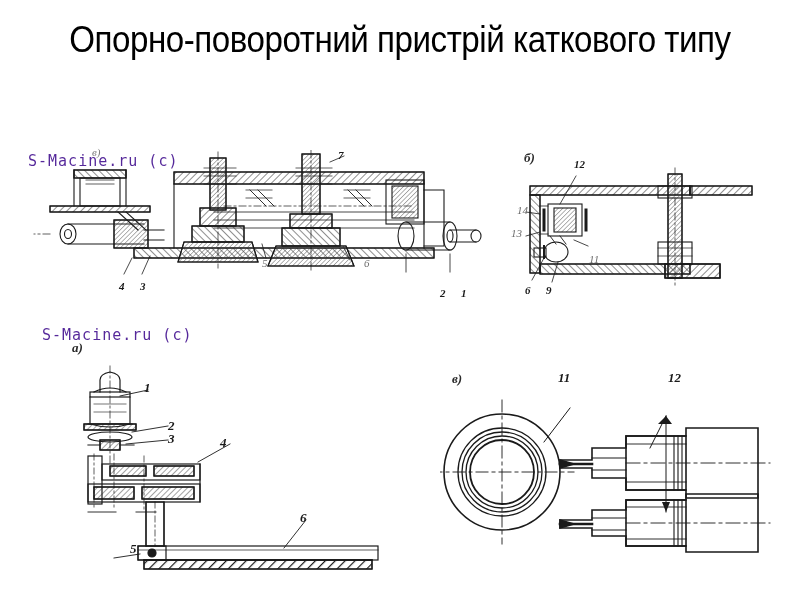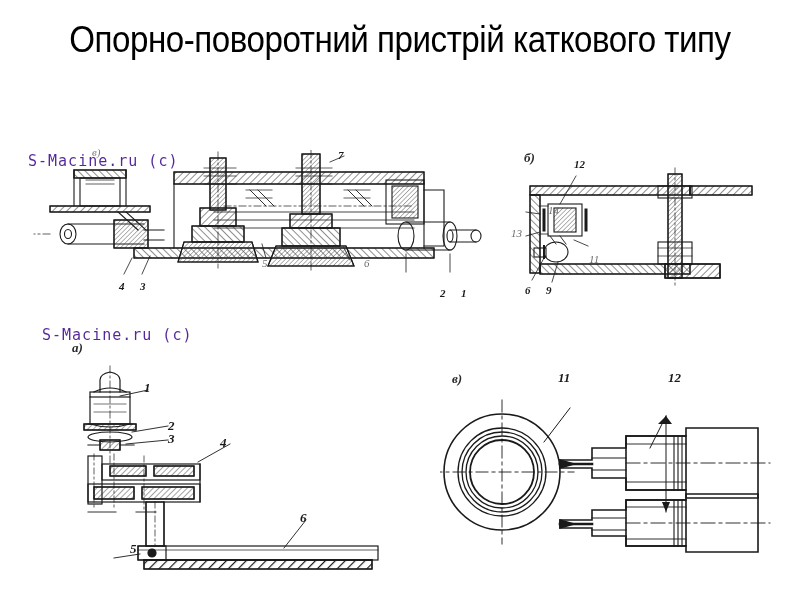--- a/index.html
+++ b/index.html
@@ -224,21 +224,21 @@
         <path d="M20 72 L6 76" stroke-width=".8"></path>
         <path d="M54 80 L68 86" stroke-width=".8"></path>
         <path d="M24 98 L12 120" stroke-width=".8"></path>
         <path d="M38 102 L32 122" stroke-width=".8"></path>
       </g>
     </svg>
   </div>
 
   <span class="panel-tag" style="left:524px;top:150px;">б)</span>
   <span class="lbl" style="left:574px;top:159px;">12</span>
-  <span class="lbl faint" style="left:517px;top:205px;margin-left:31px;">14</span>
+  <span class="lbl faint" style="left:517px;top:205px;">14</span>
   <span class="lbl faint" style="left:511px;top:228px;">13</span>
   <span class="lbl faint" style="left:589px;top:254px;">11</span>
   <span class="lbl" style="left:525px;top:285px;">6</span>
   <span class="lbl" style="left:546px;top:285px;">9</span>
 
   <div class="watermark wm2">S-Macine.ru (c)</div>
 
   <div class="fig" style="left:60px;top:360px;">
     <svg width="340" height="210" viewBox="0 0 340 210" xmlns="http://www.w3.org/2000/svg">
       <defs>

